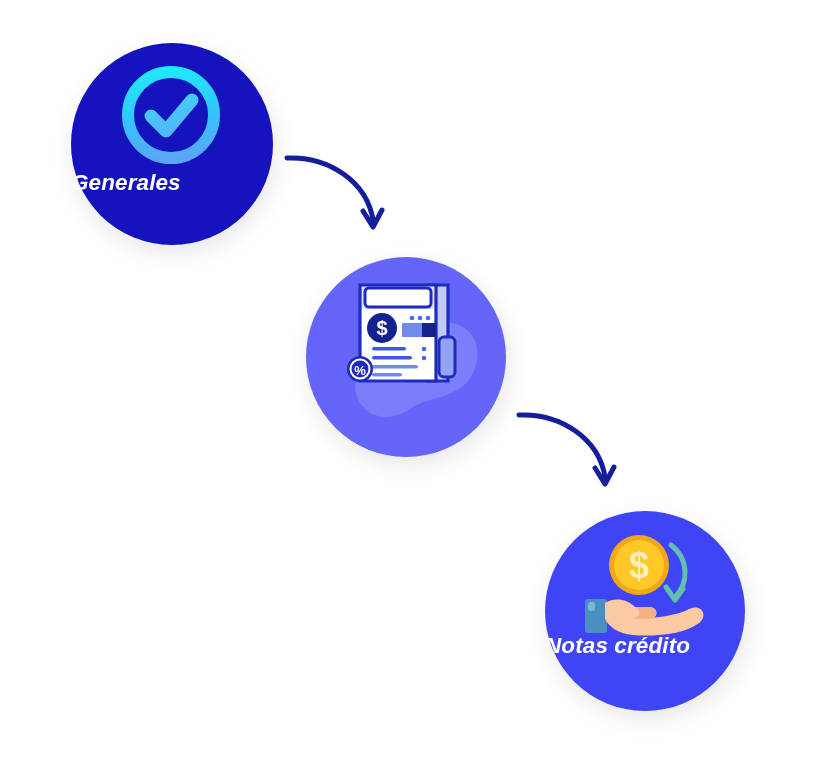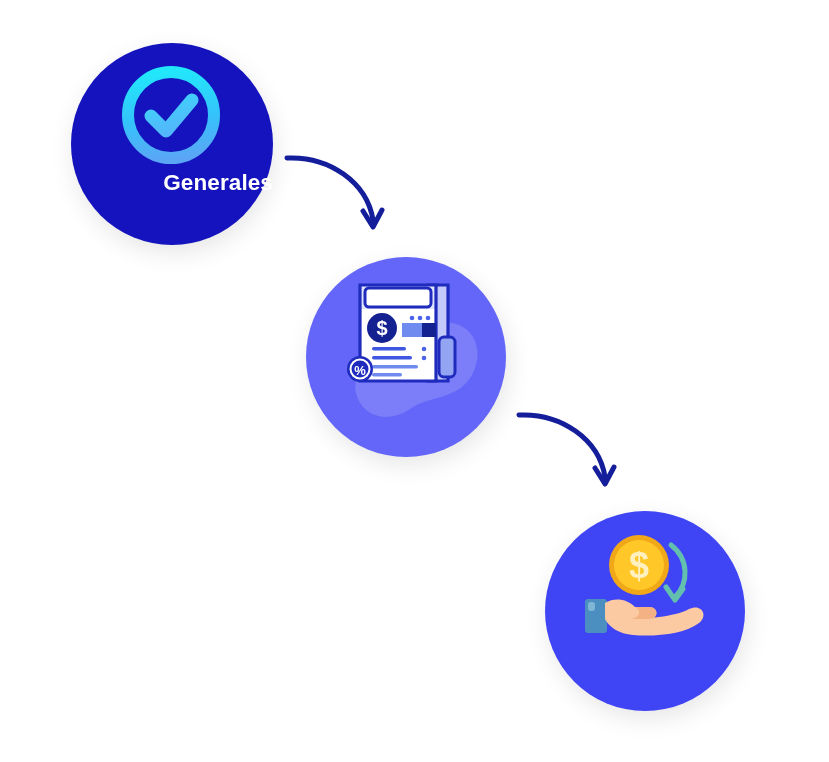--- a/index.html
+++ b/index.html
@@ -29,27 +29,28 @@
   .node-shadow {
     position: absolute;
     border-radius: 50%;
     background: #000;
     opacity: 0.10;
     filter: blur(13px);
   }
   .node-label {
     position: absolute;
     left: 0;
-    right: 0;
-    text-align: right;
+    right: 12px;
+    text-align: left;
     color: #ffffff;
     font-weight: bold;
     letter-spacing: 0.1px;
     white-space: nowrap;
     line-height: 1;
+    font-style: italic;
   }
 
   
   #node-generales {
     left: 71px; top: 43px;
     width: 202px; height: 202px;
     background: #1413bd;
   }
   #shadow-generales {
     left: 74px; top: 52px;
@@ -222,15 +223,16 @@
                  C 92 80, 92 92, 82 92 L62 92
                  C 76 92, 108 90, 122 82
                  C 134 76, 142 88, 132 96
                  C 118 107, 88 110, 66 108
                  C 52 107, 42 100, 38 92 Z" fill="#fbc9a2"></path>
         <path d="M62 92 L82 92 C 92 92, 92 80, 82 80 L68 80
                  C 76 84, 72 92, 62 92 Z" fill="#f3b184"></path>
       </svg>
     </div>
 
+    <div class="node-label" id="label-notas">Notas crédito</div>
   </div>
 
 </div>
 
 </body></html>

